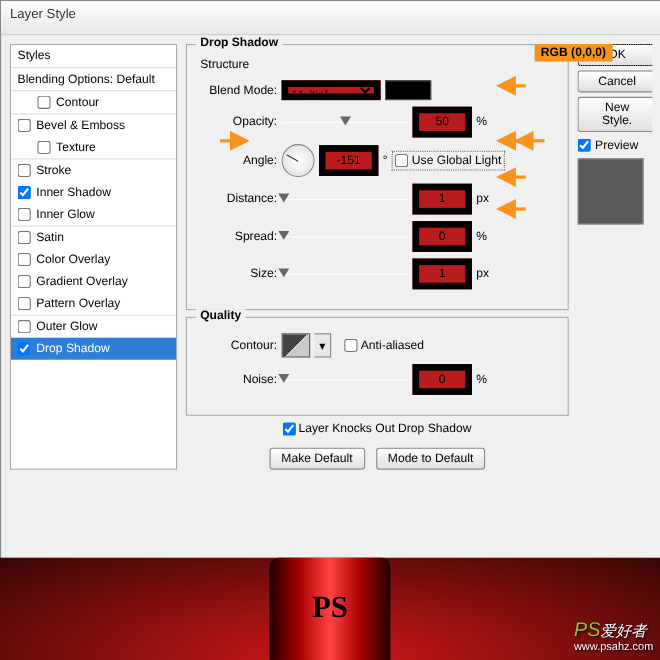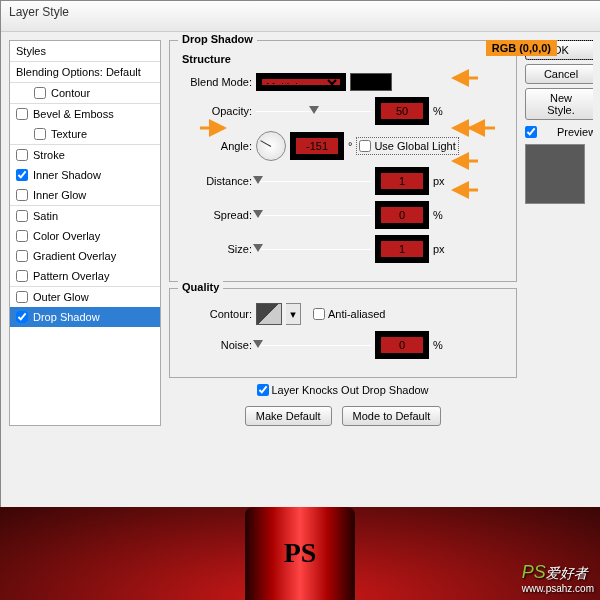--- a/index.html
+++ b/index.html
@@ -9,37 +9,37 @@
 .styles-panel{width:150px;border:1px solid #aaa;background:#fff}
 .styles-header,.styles-blending{padding:4px 6px;border-bottom:1px solid #ddd}
 .style-item{padding:4px 6px;display:flex;align-items:center;gap:5px;cursor:default}
 .style-item.indent{padding-left:24px}
 .style-item.selected{background:#2e7ed4;color:#fff}
 .style-item.section{border-top:1px solid #ddd}
 input[type=checkbox]{margin:0;width:12px;height:12px}
 .main-panel{flex:1;position:relative}
 .fieldset{border:1px solid #aaa;padding:8px 10px 12px;margin-bottom:6px;position:relative}
 .fieldset-title{position:absolute;top:-8px;left:8px;background:#f0f0f0;padding:0 4px;font-weight:bold}
-.section-title{font-weight:bold;margin:4px 0 8px 2px}
+.section-title{font-weight:normal;margin:4px 0 8px 2px}
 .row{display:flex;align-items:center;margin:6px 0;gap:4px}
 .row label{text-align:right;width:72px}
 select,input[type=text]{font-size:11px;border:6px solid #000000;padding:1px 0;background:#b91c1c}
 select{width:90px;height:18px}
 input[type=text]{width:42px;text-align:center;height:14px}
 .swatch{width:40px;height:16px;border:1px solid #555;background:#000}
 .slider{height:14px;position:relative;flex:0 0 auto;background:linear-gradient(#fff,#fff) center/100% 1px no-repeat}
 .slider::after{content:'';position:absolute;top:2px;left:var(--p,50%);width:0;height:0;border-left:5px solid transparent;border-right:5px solid transparent;border-top:8px solid #666;transform:translateX(-5px)}
 .dial{width:28px;height:28px;border:1px solid #888;border-radius:50%;background:radial-gradient(#fff,#ddd);position:relative}
 .dial::after{content:'';position:absolute;width:12px;height:1px;background:#333;top:50%;left:50%;transform-origin:left;transform:rotate(-151deg)}
 .contour{width:24px;height:20px;border:1px solid #555;background:linear-gradient(135deg,#444 50%,#ccc 50%);display:flex}
 .dropdown-arrow{width:14px;height:20px;border:1px solid #888;border-left:0;background:#e8e8e8;display:flex;align-items:center;justify-content:center}
 .btn{background:linear-gradient(#fefefe,#e0e0e0);border:1px solid #888;padding:3px 10px;font-size:11px;cursor:pointer;border-radius:3px}
 .right-panel{width:68px;overflow:hidden}
 .right-panel .btn{width:72px;margin-bottom:4px;display:block;text-align:center}
-.preview-check{margin:6px 0;display:flex;gap:20px;align-items:center}
+.preview-check{margin:6px 0;display:flex;gap:4px;align-items:center}
 .preview-box{width:58px;height:58px;border:1px solid #888;background:#595959;margin-top:6px}
 .rgb-label{position:absolute;background:#f7941e;color:#000;padding:2px 6px;font-size:11px;font-weight:bold}
 .highlight{outline:1px dotted #000;outline-offset:-1px}
 .bottom-bg{position:absolute;top:507px;left:0;width:600px;height:93px;background:radial-gradient(ellipse at 50% 100%,#d01818,#3a0606)}
 .rocket{position:absolute;bottom:0;left:50%;transform:translateX(-50%);width:110px;height:93px;background:linear-gradient(90deg,#200,#a00,#f44,#a00,#200);border-radius:8px 8px 0 0}
 .rocket::after{content:'PS';position:absolute;top:30px;left:50%;transform:translateX(-50%);font-size:28px;font-weight:bold;color:#000;font-family:Arial Black}
 .watermark{position:absolute;right:6px;bottom:6px;font-size:18px;color:#94c23c;font-weight:normal;font-style:italic;text-shadow:1px 1px 2px #000}
 .watermark small{font-size:10px;color:#fff;display:block;font-style:normal}
 .ct{display:flex;justify-content:center;gap:10px;margin-top:8px}
 .dotted{border:1px dotted #666;padding:2px}

